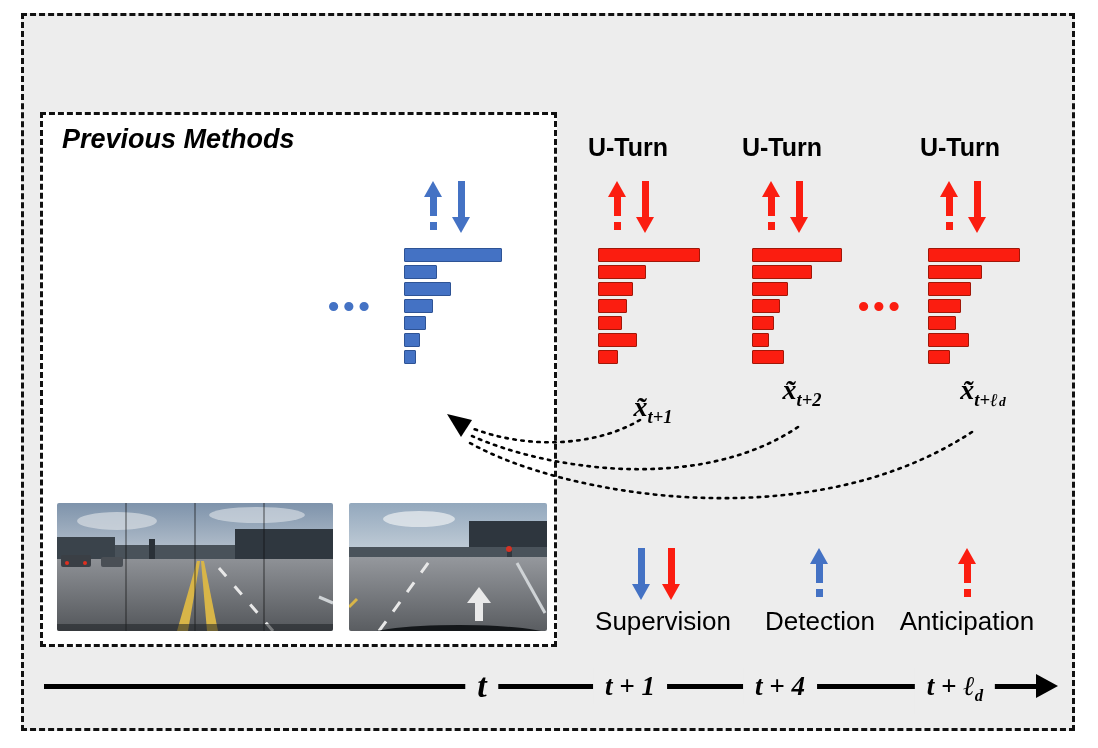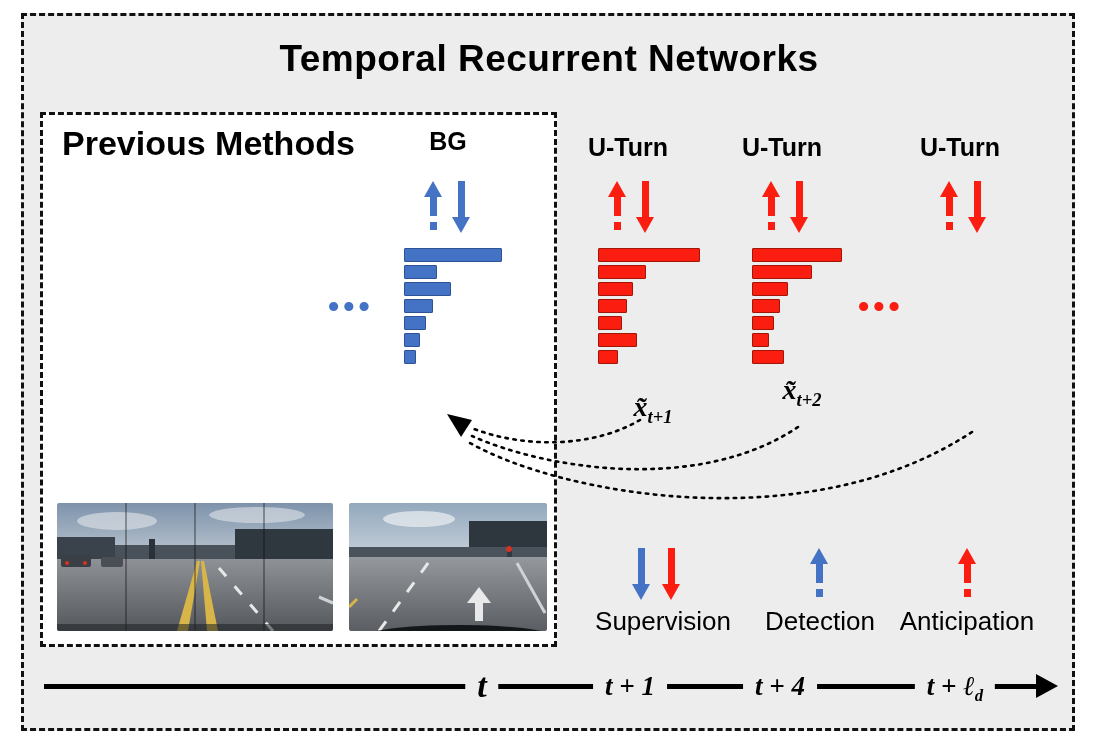--- a/index.html
+++ b/index.html
@@ -12,21 +12,21 @@
     border:3px dashed #111;background:var(--figure-bg,#EDEDED);box-sizing:border-box;
   }
   .title{
     position:absolute;left:0;top:38px;width:100%;text-align:center;
     font-size:37px;font-weight:bold;letter-spacing:.5px;
   }
   .pm-box{
     position:absolute;left:40px;top:112px;width:517px;height:535px;
     border:3px dashed #111;background:var(--box-bg,#fff);box-sizing:border-box;
   }
-  .pm-heading{position:absolute;left:62px;top:124px;font-size:34px;font-weight:bold;}
+  .pm-heading{position:absolute;left:62px;top:124px;font-size:27px;font-weight:bold;font-style:italic;}
   .class-label{position:absolute;font-size:25px;font-weight:bold;text-align:center;width:120px;}
 
   
   .blue{--c:var(--blue,#4472C4);}
   .red{--c:var(--red,#FB1D10);}
   .arrow-pair{position:absolute;display:flex;gap:10px;align-items:flex-start;}
   .arr{display:flex;flex-direction:column;align-items:center;}
   .head-up{width:0;height:0;border-left:9px solid transparent;border-right:9px solid transparent;border-bottom:16px solid var(--c);}
   .head-down{width:0;height:0;border-left:9px solid transparent;border-right:9px solid transparent;border-top:16px solid var(--c);}
   .stem{width:7px;background:var(--c);}
@@ -71,26 +71,24 @@
   .tl-label.big{font-size:34px;}
   .tl-label sub{font-size:0.62em;}
 </style>
 </head>
 <body>
 
 <div class="figure">
 
   <div class="outer"></div>
 
-  <div class="title">Temporal Recurrent Networks</div>
 
   <div class="pm-box"></div>
   <div class="pm-heading">Previous Methods</div>
 
-  <div class="class-label" style="left:388px;top:127px;">BG</div>
   <div class="arrow-pair" style="left:424px;top:181px;">
     <div class="arr up blue">
       <div class="head-up"></div>
         <div class="stem stem-a"></div>
         <div class="stem stem-b"></div>
     </div>
     <div class="arr down blue">
       <div class="stem stem-c"></div>
         <div class="head-down"></div>
     </div>
@@ -230,20 +228,32 @@
         <div class="hist-bar" style="width: 58px; background-color: rgb(251, 29, 16); border-color: rgb(160, 23, 8);"></div>
         <div class="hist-bar" style="width: 34px; background-color: rgb(251, 29, 16); border-color: rgb(160, 23, 8);"></div>
         <div class="hist-bar" style="width: 26px; background-color: rgb(251, 29, 16); border-color: rgb(160, 23, 8);"></div>
         <div class="hist-bar" style="width: 20px; background-color: rgb(251, 29, 16); border-color: rgb(160, 23, 8);"></div>
         <div class="hist-bar" style="width: 15px; background-color: rgb(251, 29, 16); border-color: rgb(160, 23, 8);"></div>
         <div class="hist-bar" style="width: 30px; background-color: rgb(251, 29, 16); border-color: rgb(160, 23, 8);"></div>
       </div>
     <div class="hist-label"><span>x̃</span><sub>t+2</sub></div>
   </div>
   <div class="dots red" style="left:858px;top:288px;color:var(--red,#FB1D10);">•••</div>
+  <div class="hist-col" style="left:928px;top:248px;">
+    <div class="hist">
+        <div class="hist-bar" style="width: 90px; background-color: rgb(251, 29, 16); border-color: rgb(160, 23, 8);"></div>
+        <div class="hist-bar" style="width: 52px; background-color: rgb(251, 29, 16); border-color: rgb(160, 23, 8);"></div>
+        <div class="hist-bar" style="width: 41px; background-color: rgb(251, 29, 16); border-color: rgb(160, 23, 8);"></div>
+        <div class="hist-bar" style="width: 31px; background-color: rgb(251, 29, 16); border-color: rgb(160, 23, 8);"></div>
+        <div class="hist-bar" style="width: 26px; background-color: rgb(251, 29, 16); border-color: rgb(160, 23, 8);"></div>
+        <div class="hist-bar" style="width: 39px; background-color: rgb(251, 29, 16); border-color: rgb(160, 23, 8);"></div>
+        <div class="hist-bar" style="width: 20px; background-color: rgb(251, 29, 16); border-color: rgb(160, 23, 8);"></div>
+      </div>
+    <div class="hist-label"><span>x̃</span><sub>t+ℓ</sub><sub class="subsub">d</sub></div>
+  </div>
 
   <svg class="overlay" width="1098" height="748" viewBox="0 0 1098 748">
     <path class="dotcurve" d="M640 420 C 592 448, 525 448, 474 429"></path>
     <path class="dotcurve" d="M798 427 C 700 493, 548 470, 472 436"></path>
     <path class="dotcurve" d="M972 432 C 808 540, 562 495, 470 443"></path>
     <polygon points="447,414 472,420 461,437" fill="#000"></polygon>
   </svg>
 
   <div class="arrow-pair" style="left:632px;top:548px;gap:12px;">
     <div class="arr down blue">

